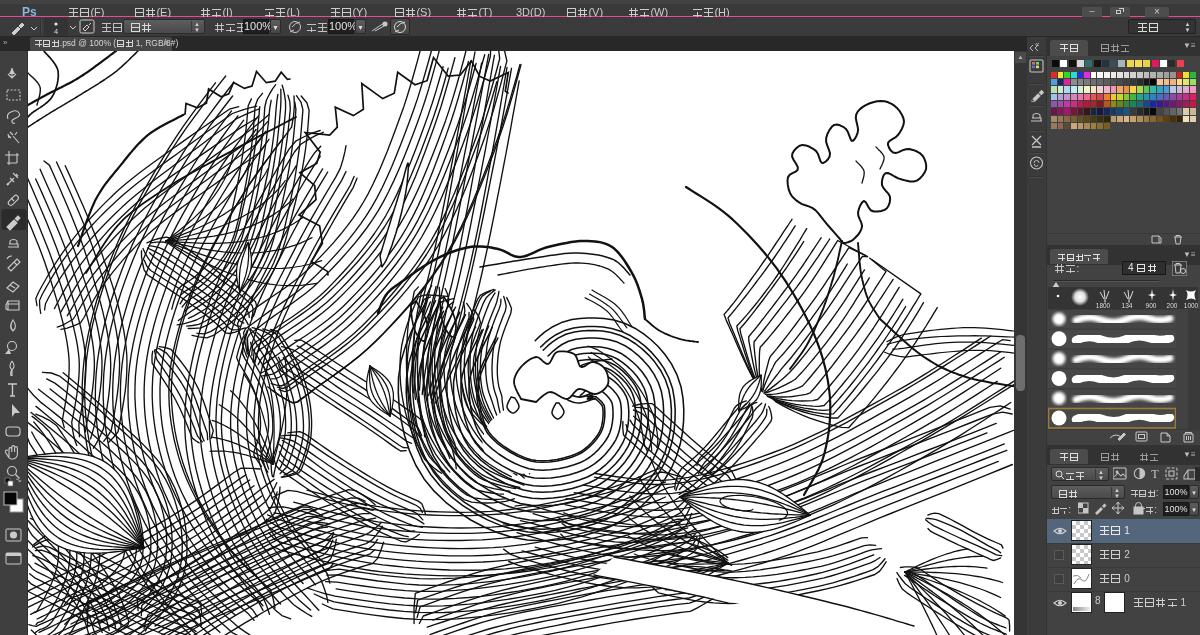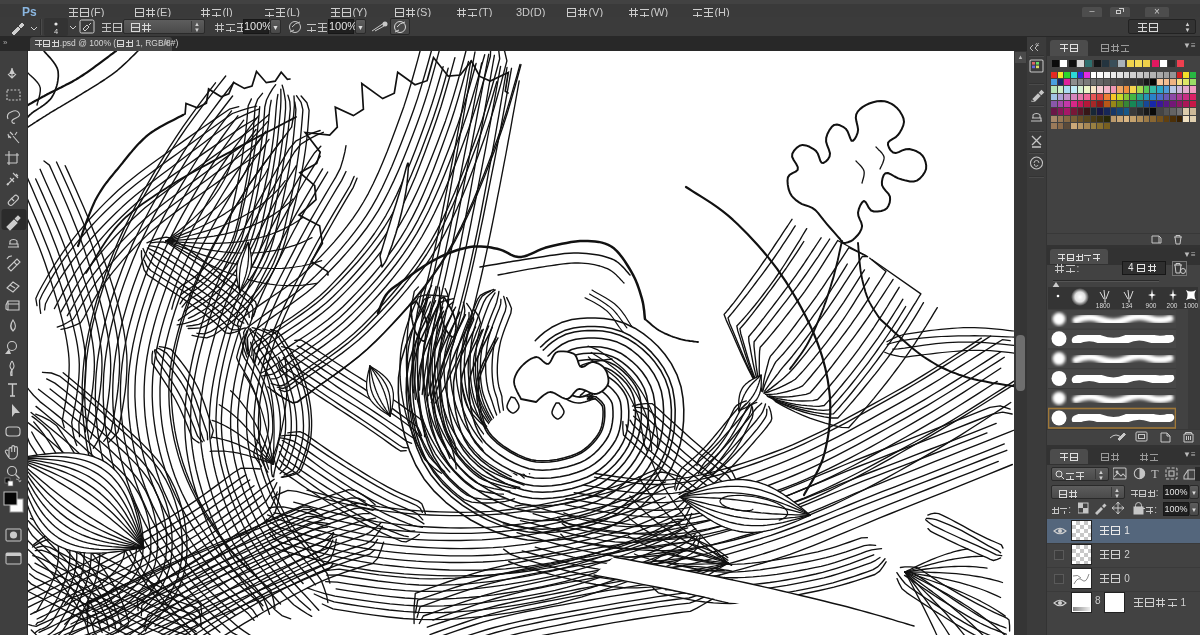--- a/index.html
+++ b/index.html
@@ -24,21 +24,21 @@
  color:#cfcfcf;font-size:6px;line-height:6px;text-align:center}
 .nfield{position:absolute;background:#1f1f1f;border:1px solid #171717;color:#e2e2e2;
  font-size:11px;text-align:center}
 .dbtn{position:absolute;background:linear-gradient(#5d5d5d,#484848);border:1px solid #2a2a2a;
  border-radius:2px;color:#ddd;font-size:7px;text-align:center}
 .tab{position:absolute;top:0;height:16px;background:#4c4c4c;border-radius:3px 3px 0 0;
  color:#dfdfdf;font-size:10px;text-align:center;padding-top:2px}
 .tab.off{background:transparent;color:#9a9a9a}
 .sw{position:absolute;width:6px;height:6px}
 </style></head><body>
-<div class="bar" style="top:4px;height:17px;background:#3a3a3a;border-bottom:1px solid #ec4899">
+<div class="bar" style="top:4px;height:17px;background:#3a3a3a;border-bottom:5px solid #ec4899">
     <span class="abs" style="left:22px;top:1px;font-size:12px;font-weight:bold;color:#8ab6e0">Ps</span>
     <span class="abs lbl" style="left:68px;top:2px;color:#cccccc"><i class="g g0 "></i><i class="g g1 "></i>(F)</span>
     <span class="abs lbl" style="left:134px;top:2px;color:#cccccc"><i class="g g1 "></i><i class="g g2 "></i>(E)</span>
     <span class="abs lbl" style="left:200px;top:2px;color:#cccccc"><i class="g g2 "></i><i class="g g3 "></i>(I)</span>
     <span class="abs lbl" style="left:264px;top:2px;color:#cccccc"><i class="g g3 "></i><i class="g g0 "></i>(L)</span>
     <span class="abs lbl" style="left:330px;top:2px;color:#cccccc"><i class="g g0 "></i><i class="g g1 "></i>(Y)</span>
     <span class="abs lbl" style="left:394px;top:2px;color:#cccccc"><i class="g g1 "></i><i class="g g2 "></i>(S)</span>
     <span class="abs lbl" style="left:456px;top:2px;color:#cccccc"><i class="g g2 "></i><i class="g g3 "></i>(T)</span>
     <span class="abs lbl" style="left:516px;top:2px;color:#cccccc">3D(D)</span>
     <span class="abs lbl" style="left:566px;top:2px;color:#cccccc"><i class="g g1 "></i><i class="g g2 "></i>(V)</span>

